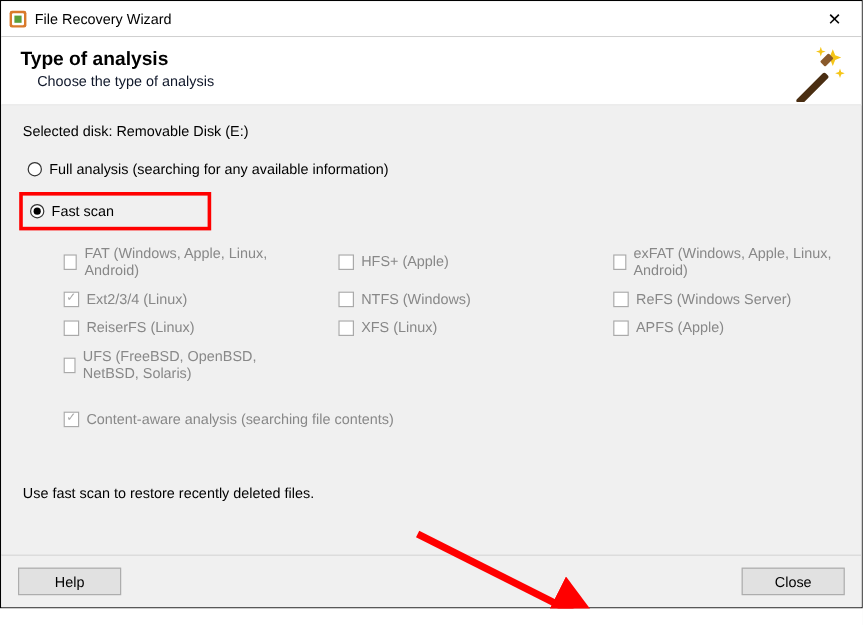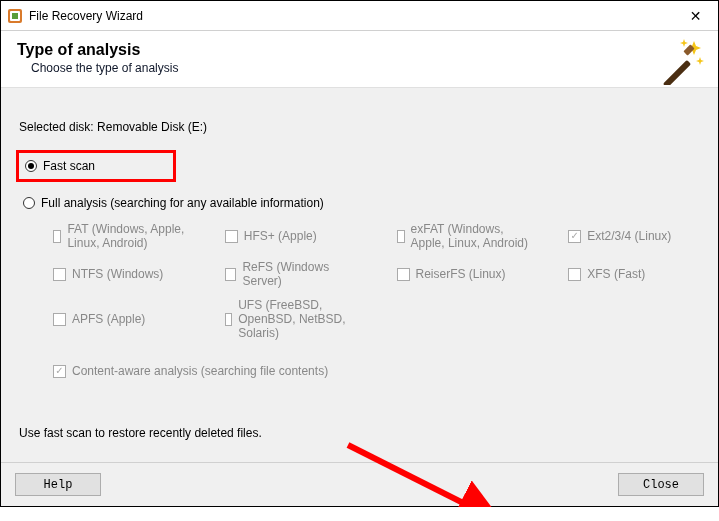--- a/index.html
+++ b/index.html
@@ -53,21 +53,21 @@
   .header-sub { font-size: 12px; margin-left: 14px; color: #0f172a; }
   .wizard-icon {
     position: absolute;
     right: 14px;
     top: 6px;
     width: 48px;
     height: 48px;
   }
   .content {
     flex: 1;
-    padding: 32px 18px 8px 18px;
+    padding: 14px 18px 8px 18px;
     background: #f0f0f0;
     position: relative;
   }
   .selected-disk { margin-bottom: 16px; }
   .radio-row {
     display: flex;
     align-items: center;
     margin-bottom: 10px;
     padding: 2px 4px;
   }
@@ -92,21 +92,21 @@
   .radio.checked::after {
     content: "";
     width: 6px;
     height: 6px;
     border-radius: 50%;
     background: #000;
     display: block;
   }
   .fs-grid {
     display: grid;
-    grid-template-columns: 1fr 1fr 1fr 1fr;
+    grid-template-columns: 1fr 1fr 1fr;
     column-gap: 40px;
     row-gap: 10px;
     margin-left: 34px;
     margin-top: 6px;
     margin-bottom: 24px;
   }
   .chk-row {
     display: flex;
     align-items: center;
     color: #888;
@@ -132,21 +132,21 @@
     padding: 10px 14px;
     display: flex;
     align-items: center;
   }
   .btn {
     min-width: 86px;
     height: 23px;
     background: #e1e1e1;
     border: 1px solid #adadad;
     font-size: 12px;
-    font-family: Liberation Mono, monospace;
+    font-family: Liberation Sans, sans-serif;
     cursor: pointer;
     padding: 0 12px;
   }
   .spacer { flex: 1; }
   .next-highlight {
     border: 3px solid #ff0000;
     padding: 4px;
     display: inline-block;
     margin-right: 20px;
   }
@@ -188,30 +188,30 @@
         <polygon points="44,20 45,23 48,24 45,25 44,28 43,25 40,24 43,23" fill="#f5c518"></polygon>
         <rect x="4" y="34" width="34" height="6" transform="rotate(-45 21 37)" fill="#4a2e12" rx="2"></rect>
         <rect x="28" y="10" width="10" height="6" transform="rotate(-45 33 13)" fill="#8a5a2b" rx="1"></rect>
       </svg>
     </span>
   </div>
 
   <div class="content">
     <div class="selected-disk">Selected disk: Removable Disk (E:)</div>
 
+    <div class="radio-row" style="margin-left:0;">
+      <span class="radio"></span>
+      <span>Full analysis (searching for any available information)</span>
+    </div>
+
     <div class="radio-row highlight">
       <span class="radio checked"></span>
       <span>Fast scan</span>
     </div>
 
-    <div class="radio-row" style="margin-left:0;">
-      <span class="radio"></span>
-      <span>Full analysis (searching for any available information)</span>
-    </div>
-
     <div class="fs-grid">
       <div class="chk-row">
           <span class="chk"></span>
           <span>FAT (Windows, Apple, Linux, Android)</span>
         </div>
       <div class="chk-row">
           <span class="chk"></span>
           <span>HFS+ (Apple)</span>
         </div>
 
@@ -232,21 +232,21 @@
           <span class="chk"></span>
           <span>ReFS (Windows Server)</span>
         </div>
 
       <div class="chk-row">
           <span class="chk"></span>
           <span>ReiserFS (Linux)</span>
         </div>
       <div class="chk-row">
           <span class="chk"></span>
-          <span>XFS (Fast)</span>
+          <span>XFS (Linux)</span>
         </div>
 
       <div class="chk-row">
           <span class="chk"></span>
           <span>APFS (Apple)</span>
         </div>
       <div class="chk-row">
           <span class="chk"></span>
           <span>UFS (FreeBSD, OpenBSD, NetBSD, Solaris)</span>
         </div>

